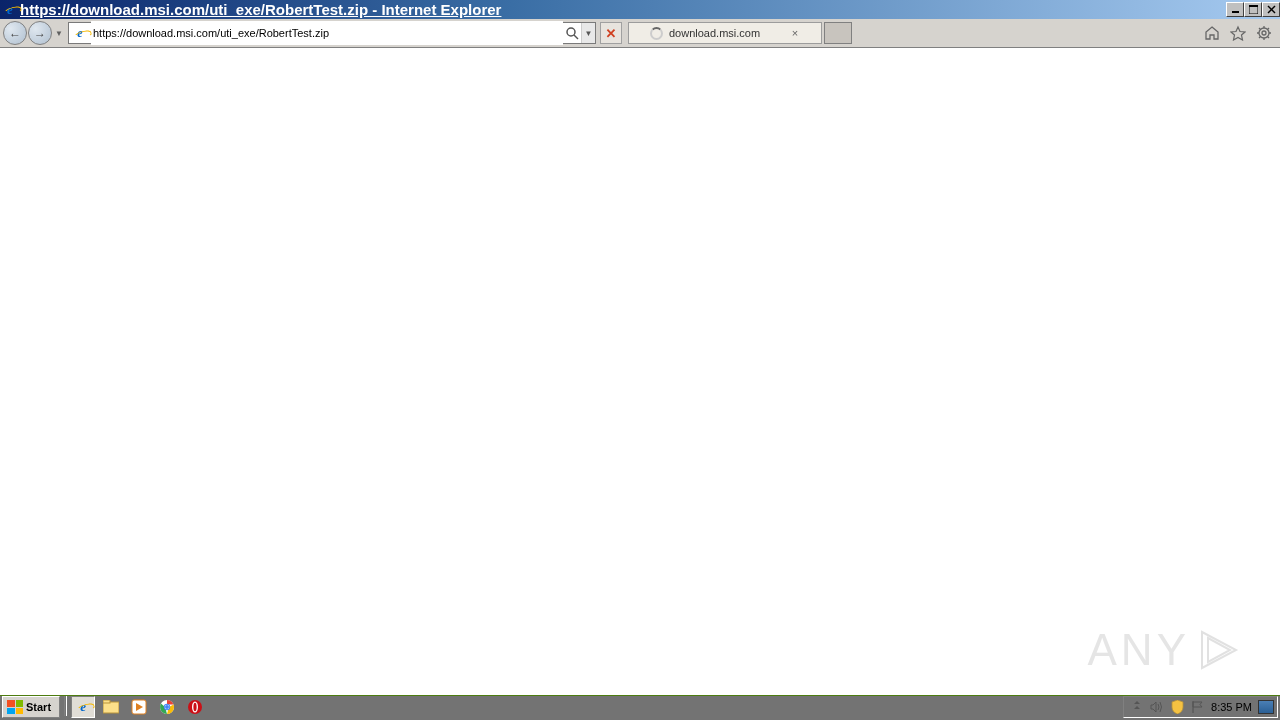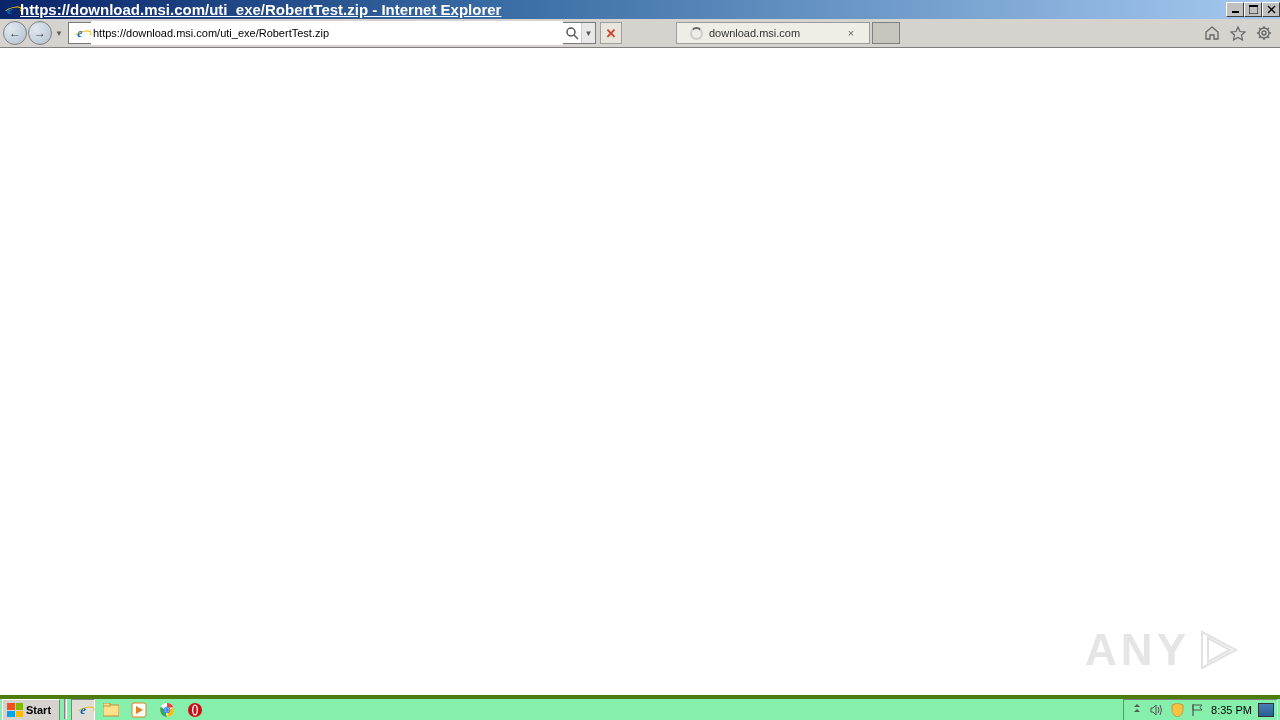--- a/index.html
+++ b/index.html
@@ -22,40 +22,40 @@
 
 .addressbar-wrap { flex: 0 0 528px; height: 22px; background: #fff; border: 1px solid #7a7a7a; display: flex; align-items: center; margin-right: 4px; }
 .addr-icon { width: 18px; height: 18px; margin: 0 2px; display: flex; align-items: center; justify-content: center; }
 .addr-input { flex: 1; border: none; outline: none; font-size: 11px; padding: 0 2px; height: 24px; }
 .addr-search { width: 18px; height: 18px; display: flex; align-items: center; justify-content: center; cursor: pointer; color: #555; }
 .addr-dd { width: 14px; height: 20px; border-left: 1px solid #ccc; display: flex; align-items: center; justify-content: center; cursor: pointer; font-size: 8px; color: #555; background: #e8e8e8; }
 
 .stop-btn { width: 22px; height: 22px; border: 1px solid #a0a0a0; background: #e8e4de; display: flex; align-items: center; justify-content: center; cursor: pointer; margin-right: 6px; }
 .stop-x { color: #d04020; font-size: 13px; font-weight: bold; }
 
-.tab { width: 194px; height: 22px; background: #f0ede6; border: 1px solid #9c9c9c; display: flex; align-items: center; padding: 0 12px; margin-right: 2px; cursor: pointer; margin-left: 48px; }
+.tab { width: 194px; height: 22px; background: #f0ede6; border: 1px solid #9c9c9c; display: flex; align-items: center; padding: 0 20px; margin-right: 2px; cursor: pointer; }
 .tab-icon { width: 14px; height: 14px; margin-right: 6px; display: flex; align-items: center; justify-content: center; }
 .tab-title { flex: 1; font-size: 11px; color: #333; white-space: nowrap; overflow: hidden; }
 .tab-close { width: 12px; height: 12px; display: flex; align-items: center; justify-content: center; cursor: pointer; color: #666; font-size: 11px; }
 
 .new-tab-btn { width: 28px; height: 22px; background: #c8c4be; border: 1px solid #808080; cursor: pointer; }
 
 .toolbar-spacer { flex: 1; }
 .toolbar-right { display: flex; align-items: center; gap: 8px; margin-right: 4px; }
 .tb-icon { width: 18px; height: 18px; display: flex; align-items: center; justify-content: center; cursor: pointer; color: #555; }
 
 
 .content { position: absolute; top: 48px; left: 0; right: 0; bottom: 25px; background: #fff; }
 
 
-.watermark { position: absolute; right: 40px; bottom: 45px; font-size: 44px; font-weight: 700; color: rgba(180,180,180,0.35); letter-spacing: 4px; display: flex; align-items: center; gap: 6px; pointer-events: none; font-family: Arial, sans-serif; }
+.watermark { position: absolute; right: 40px; bottom: 45px; font-size: 44px; font-weight: 400; color: rgba(180,180,180,0.35); letter-spacing: 4px; display: flex; align-items: center; gap: 6px; pointer-events: none; font-family: Arial, sans-serif; }
 .watermark-tri { width: 44px; height: 44px; }
 
 
-.taskbar { position: absolute; bottom: 0; left: 0; right: 0; height: 25px; background: #86efac; border-top: 4px solid #4d7c0f; display: flex; }
+.taskbar { position: absolute; bottom: 0; left: 0; right: 0; height: 25px; background: #737373; border-top: 1px solid #4d7c0f; display: flex; }
 .start-btn { height: 22px; padding: 0 8px 0 4px; margin: 0 2px; background: #d6d3ce; border: 1px solid #fff; border-right-color: #808080; border-bottom-color: #808080; display: flex; align-items: center; cursor: pointer; font-size: 11px; font-weight: bold; }
 .start-logo { width: 16px; height: 14px; margin-right: 3px; display: grid; grid-template-columns: 1fr 1fr; grid-template-rows: 1fr 1fr; gap: 1px; }
 .start-logo div:nth-child(1){background:#f25022;} .start-logo div:nth-child(2){background:#7fba00;} .start-logo div:nth-child(3){background:#00a4ef;} .start-logo div:nth-child(4){background:#ffb900;}
 
 .taskbar-divider { width: 3px; height: 20px; border-left: 1px solid #808080; border-right: 1px solid #fff; margin: 0 2px; }
 .taskbar-app { width: 24px; height: 22px; margin: 0 2px; display: flex; align-items: center; justify-content: center; cursor: pointer; border: 1px solid transparent; }
 .taskbar-app.active { border: 1px solid #808080; border-right-color: #fff; border-bottom-color: #fff; background: #e0ddd6; }
 
 .systray { margin-left: auto; height: 22px; border: 1px solid #808080; border-right-color: #fff; border-bottom-color: #fff; display: flex; align-items: center; padding: 0 3px; margin-right: 2px; }
 .tray-icon { width: 16px; height: 16px; margin: 0 2px; display: flex; align-items: center; justify-content: center; cursor: pointer; color: #444; font-size: 11px; }

